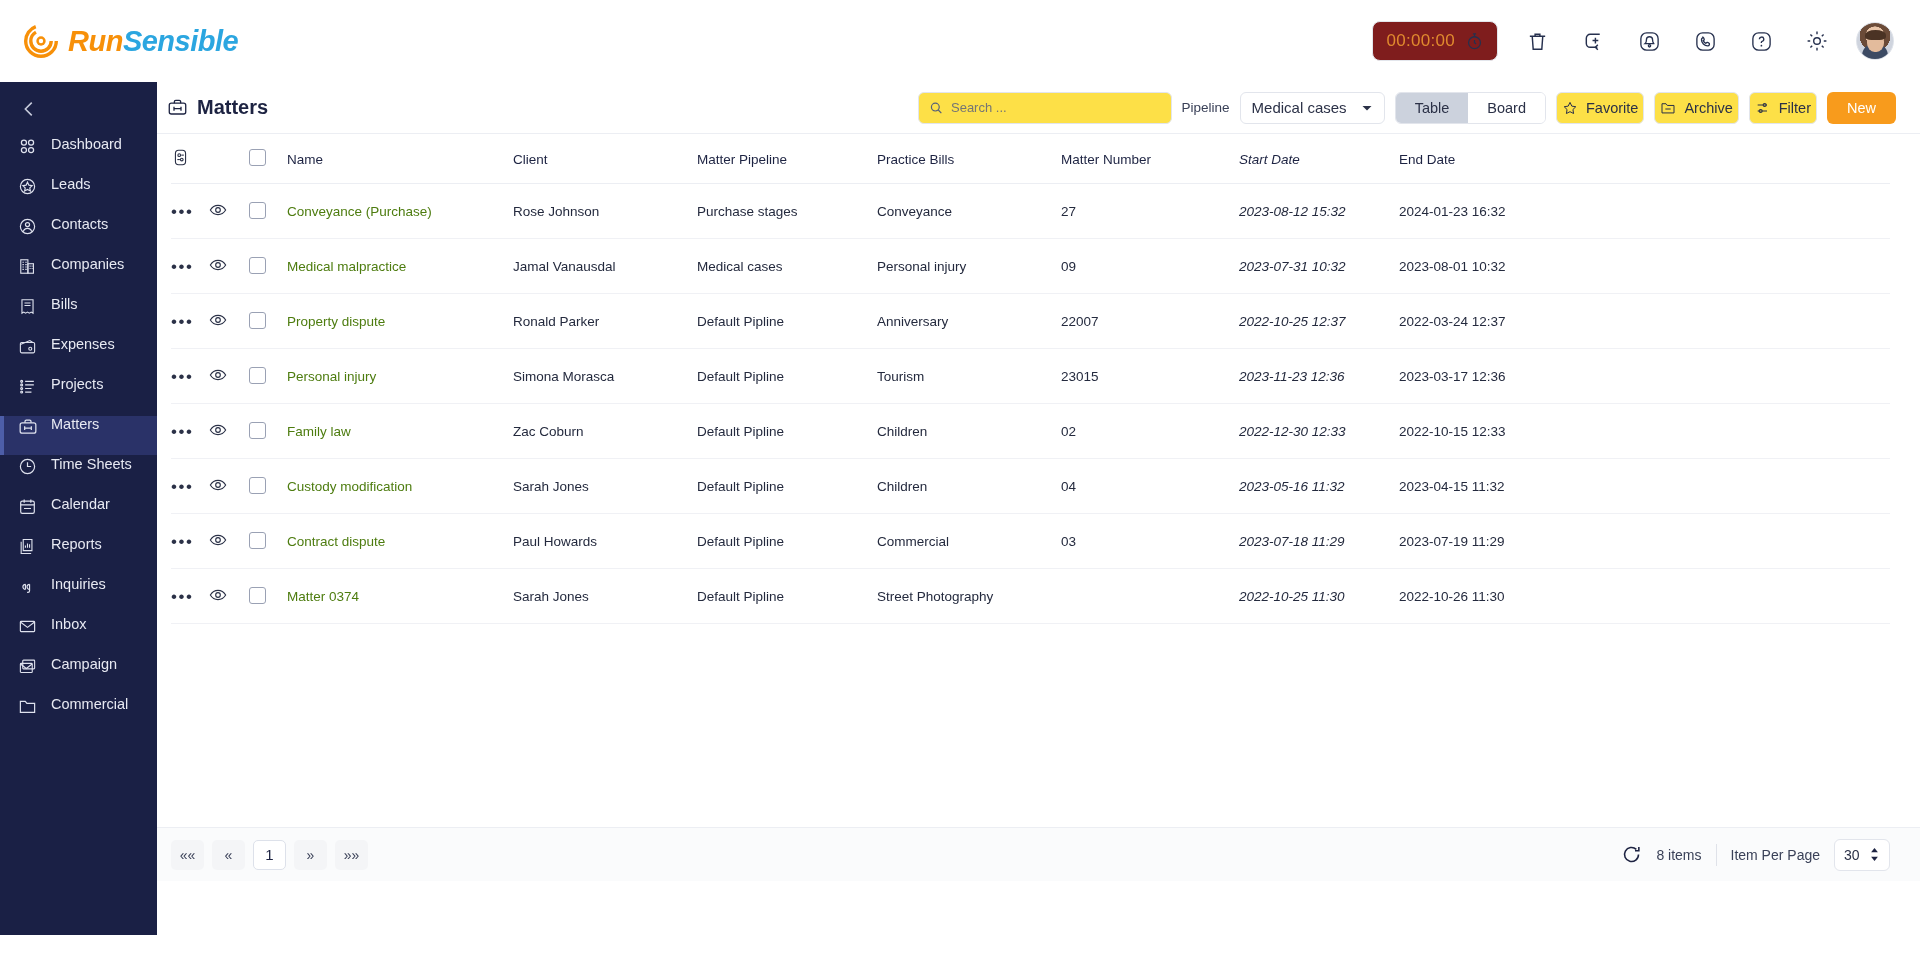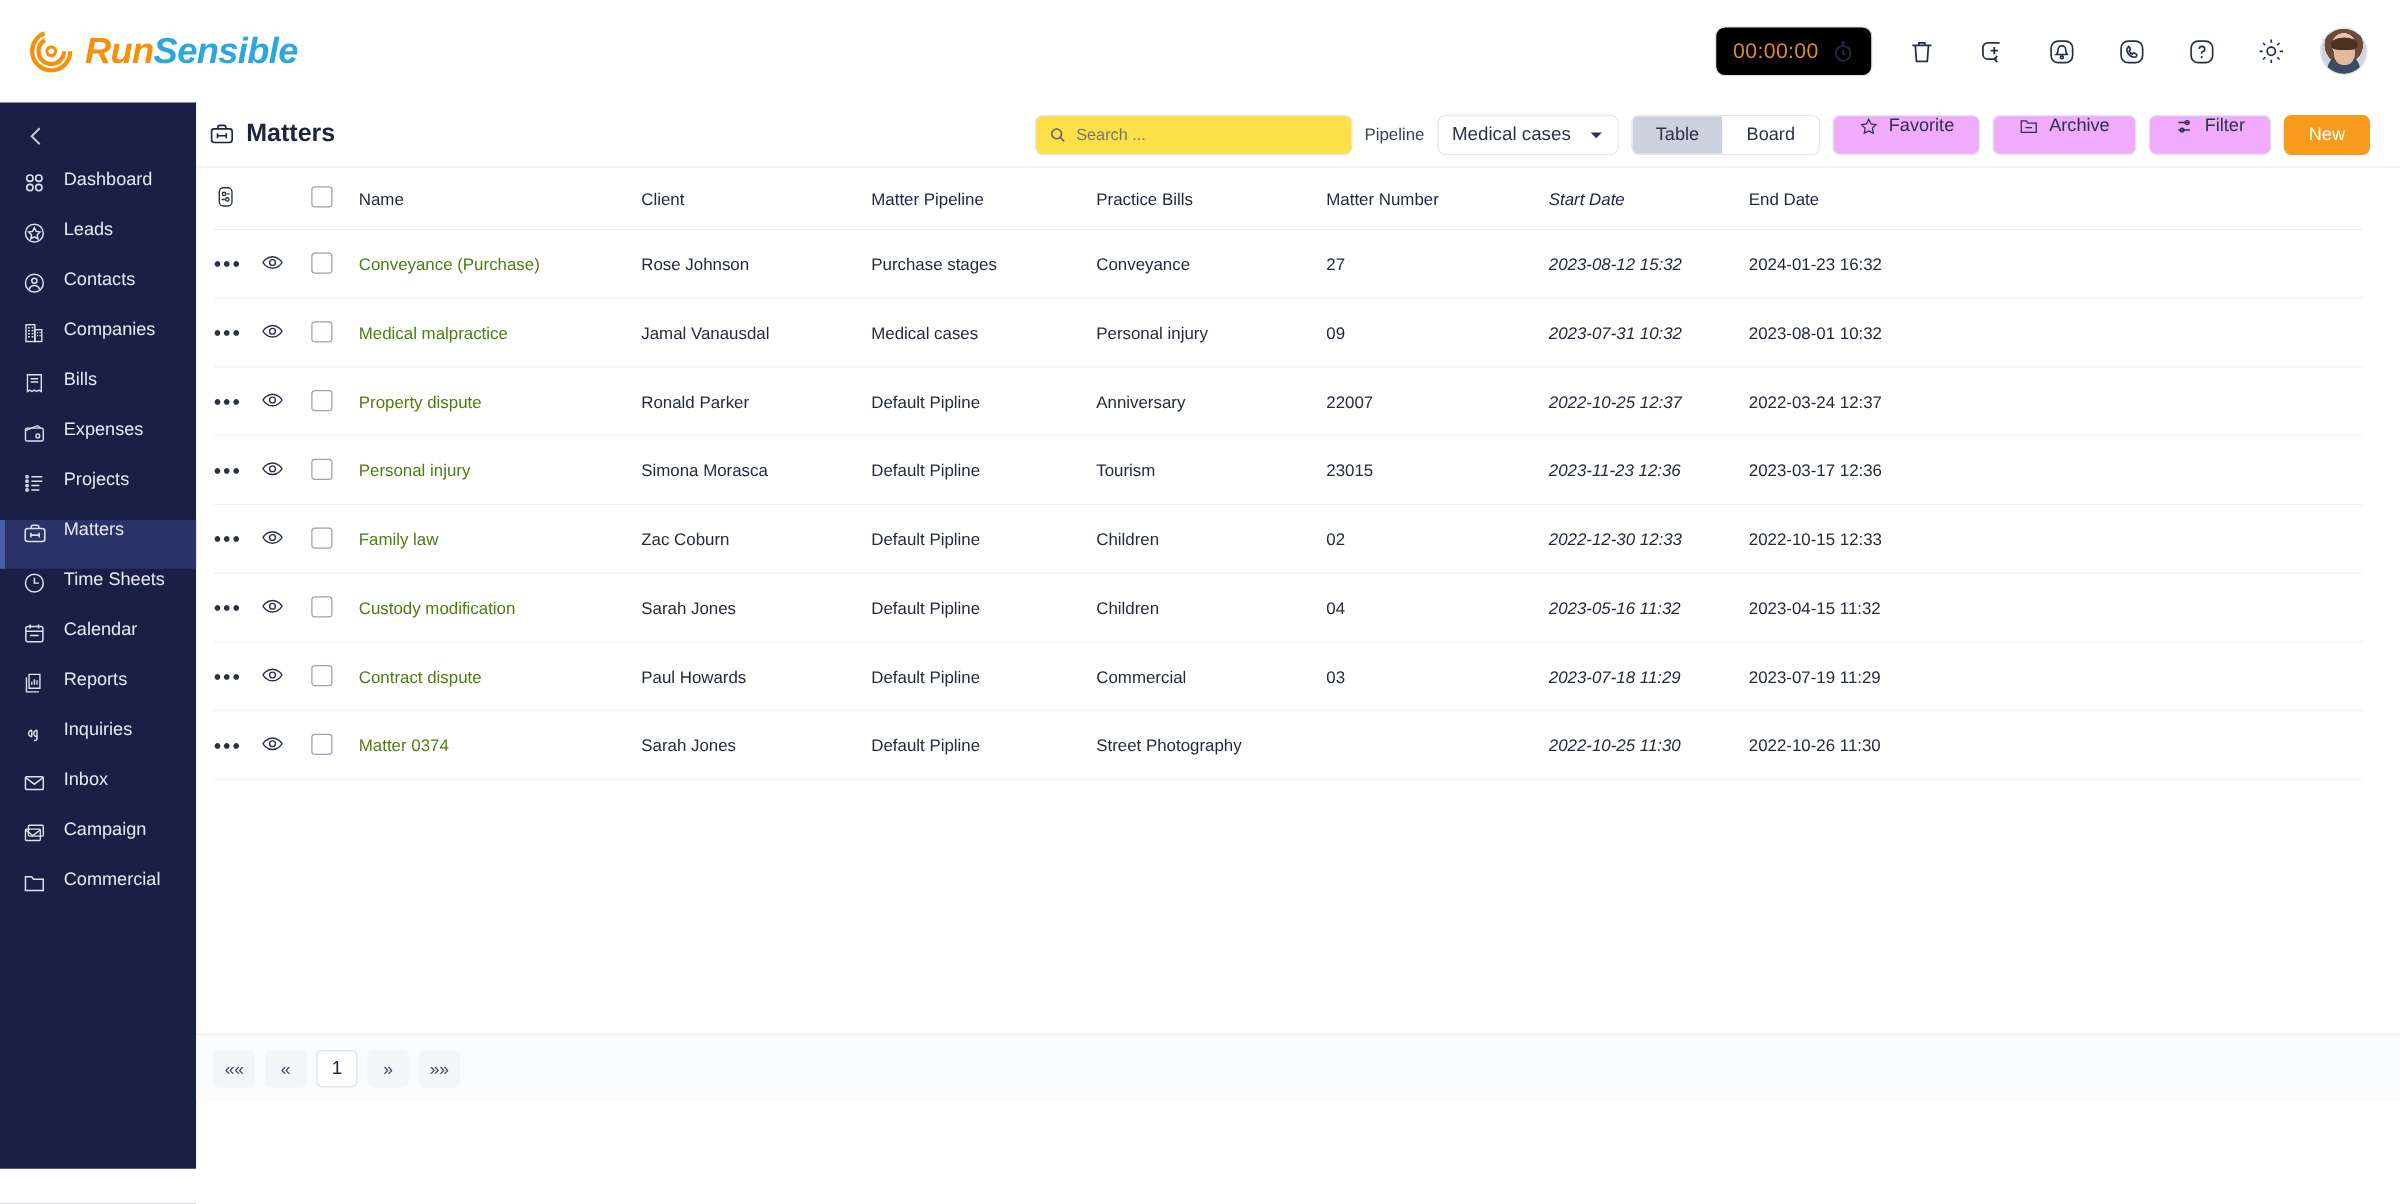--- a/index.html
+++ b/index.html
@@ -19,21 +19,21 @@
   .brand { display: flex; align-items: center; gap: 10px; margin-left: 24px; }
   .brand-mark { width: 34px; height: 34px; flex: 0 0 34px; }
   .brand-text { font-size: 29px; font-weight: bold; font-style: italic; letter-spacing: -0.5px; }
   .brand-run { color: #F79009; }
   .brand-sensible { color: #2BA6E0; }
 
   .top-actions { margin-left: auto; display: flex; align-items: center; gap: 22px; margin-right: 26px; }
   .timer-pill {
     display: flex; align-items: center; gap: 10px;
     border: 1px solid #e3e6ec; border-radius: 8px;
-    padding: 9px 13px; background: #000000;
+    padding: 9px 13px; background: #7f1d1d;
   }
   .timer-text { font-size: 17px; color: #E08A2E; letter-spacing: 0.3px; }
   .icon-btn {
     width: 34px; height: 34px; display: flex; align-items: center; justify-content: center;
     color: #26304e; cursor: pointer;
   }
   .avatar {
     width: 38px; height: 38px; border-radius: 50%;
     background: radial-gradient(circle at 50% 36%, #e8c4a8 0 32%, #6b4b38 33% 52%, #cfd4de 53% 100%);
     overflow: hidden; position: relative; border: 1px solid #dfe3ea;
@@ -99,22 +99,22 @@
   }
   .seg {
     display: flex; border: 1px solid #e2e5ec; border-radius: 6px; overflow: hidden; height: 32px;
   }
   .seg div {
     padding: 0 19px; display: flex; align-items: center; font-size: 14.5px;
     color: #2b3147; cursor: pointer; background: #fff;
   }
   .seg div.on { background: #ccd2dd; }
   .pill-btn {
-    height: 32px; border: 1px solid #e2e5ec; border-radius: 6px; background: #f0abfc;
-    display: flex; align-items: flex-start; gap: 8px; padding: 0 20px;
+    height: 32px; border: 1px solid #e2e5ec; border-radius: 6px; background: #fde047;
+    display: flex; align-items: center; gap: 8px; padding: 0 5px;
     font-size: 14.5px; color: #2b3147; cursor: pointer;
   }
   .new-btn {
     height: 32px; border-radius: 6px; background: #F89B1C; color: #fff;
     display: flex; align-items: center; padding: 0 20px;
     font-size: 14.5px; cursor: pointer; border: none;
   }
 
   
   .table-wrap { padding: 0 30px 0 14px; }
@@ -618,15 +618,33 @@
   </div>
 </div>
 
 <div class="footer">
   <button class="pg-btn">««</button>
   <button class="pg-btn">«</button>
   <button class="pg-btn cur">1</button>
   <button class="pg-btn">»</button>
   <button class="pg-btn">»»</button>
 
+  <div class="foot-right">
+    <span style="display:flex;">
+      <svg width="21" height="21" viewBox="0 0 24 24" fill="none" stroke="#1d2342" stroke-width="1.8">
+        <path d="M20 12a8 8 0 1 1-2.5-5.8"></path>
+          <path d="M20.4 3.4v4.4h-4.4"></path>
+      </svg>
+    </span>
+    <span class="foot-txt">8 items</span>
+    <span class="vdiv"></span>
+    <span class="foot-txt">Item Per Page</span>
+    <div class="ipp-select">
+      <span>30</span>
+      <svg width="11" height="15" viewBox="0 0 11 15">
+        <path d="M5.5 1l3.4 4.3H2.1z" fill="#1d2342"></path>
+          <path d="M5.5 14l3.4-4.3H2.1z" fill="#1d2342"></path>
+      </svg>
+    </div>
+  </div>
 </div>
 
 <div class="bottom-strip"></div>
 
 </body></html>

